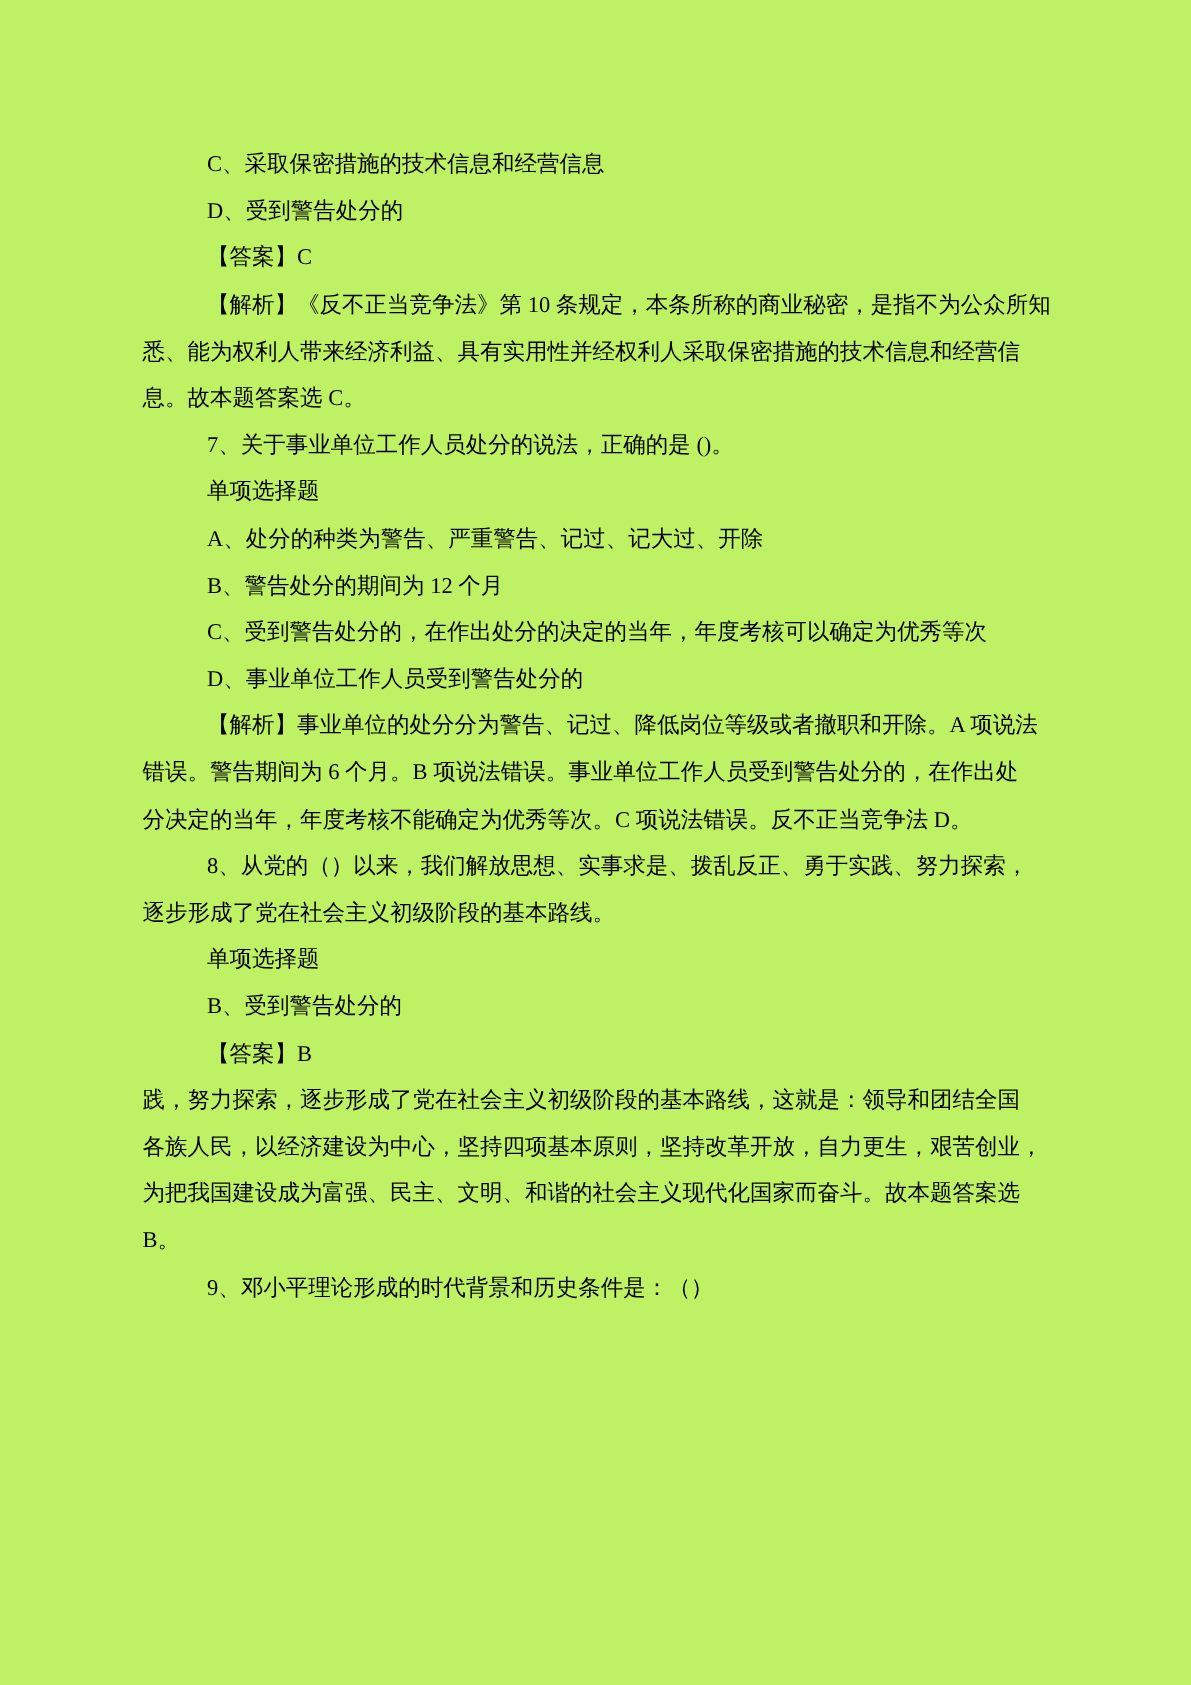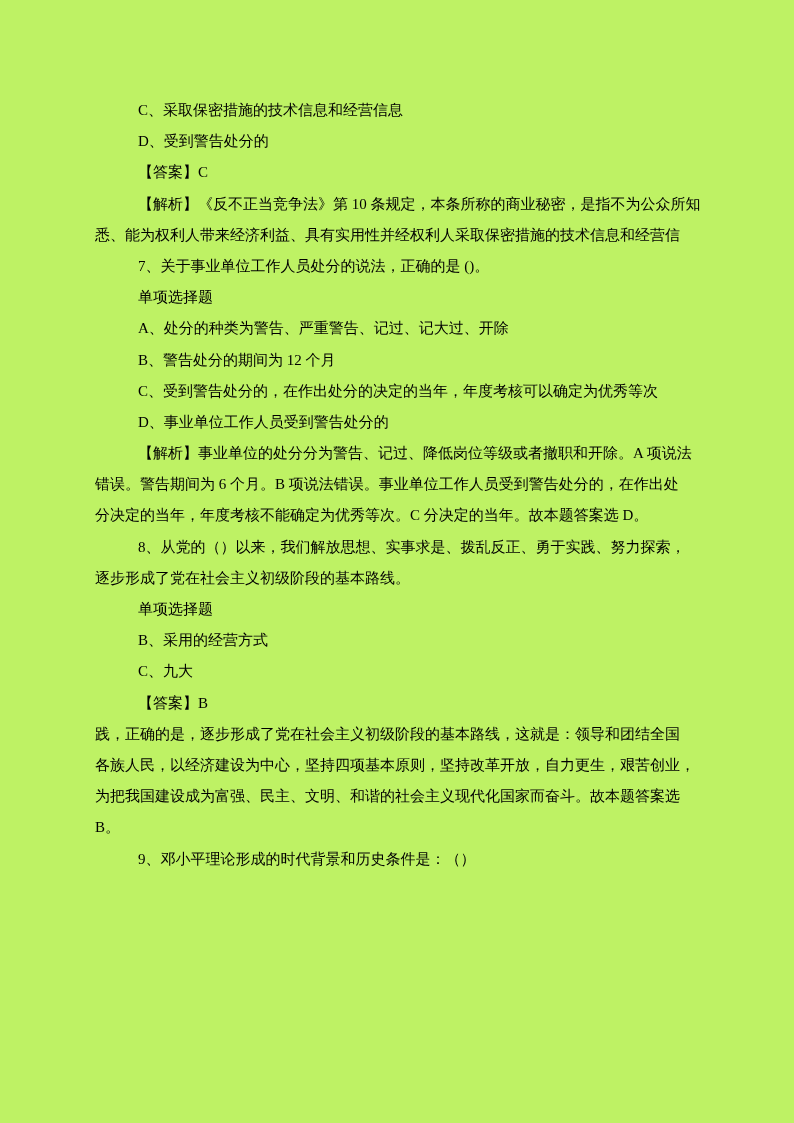--- a/index.html
+++ b/index.html
@@ -40,38 +40,38 @@
 <body>
 
 <div class="page">
   <div class="doc">
 
     <div class="ln indent">C、采取保密措施的技术信息和经营信息</div>
     <div class="ln indent">D、受到警告处分的</div>
     <div class="ln indent">【答案】C</div>
     <div class="ln indent">【解析】《反不正当竞争法》第 10 条规定，本条所称的商业秘密，是指不为公众所知</div>
     <div class="ln flush">悉、能为权利人带来经济利益、具有实用性并经权利人采取保密措施的技术信息和经营信</div>
+    <div class="ln flush">息。故本题答案选 C。</div>
 
     <div class="ln indent">7、关于事业单位工作人员处分的说法，正确的是 ()。</div>
     <div class="ln indent">单项选择题</div>
     <div class="ln indent">A、处分的种类为警告、严重警告、记过、记大过、开除</div>
     <div class="ln indent">B、警告处分的期间为 12 个月</div>
     <div class="ln indent">C、受到警告处分的，在作出处分的决定的当年，年度考核可以确定为优秀等次</div>
     <div class="ln indent">D、事业单位工作人员受到警告处分的</div>
     <div class="ln indent">【解析】事业单位的处分分为警告、记过、降低岗位等级或者撤职和开除。A 项说法</div>
     <div class="ln flush">错误。警告期间为 6 个月。B 项说法错误。事业单位工作人员受到警告处分的，在作出处</div>
-    <div class="ln flush">分决定的当年，年度考核不能确定为优秀等次。C 分决定的当年。故本题答案选 D。</div>
+    <div class="ln flush">分决定的当年，年度考核不能确定为优秀等次。C 项说法错误。反不正当竞争法 D。</div>
 
     <div class="ln indent">8、从党的（）以来，我们解放思想、实事求是、拨乱反正、勇于实践、努力探索，</div>
     <div class="ln flush">逐步形成了党在社会主义初级阶段的基本路线。</div>
     <div class="ln indent">单项选择题</div>
-    <div class="ln indent">B、采用的经营方式</div>
-    <div class="ln indent">C、九大</div>
+    <div class="ln indent">B、受到警告处分的</div>
     <div class="ln indent">【答案】B</div>
-    <div class="ln flush">践，正确的是，逐步形成了党在社会主义初级阶段的基本路线，这就是：领导和团结全国</div>
+    <div class="ln flush">践，努力探索，逐步形成了党在社会主义初级阶段的基本路线，这就是：领导和团结全国</div>
     <div class="ln flush">各族人民，以经济建设为中心，坚持四项基本原则，坚持改革开放，自力更生，艰苦创业，</div>
     <div class="ln flush">为把我国建设成为富强、民主、文明、和谐的社会主义现代化国家而奋斗。故本题答案选</div>
     <div class="ln flush">B。</div>
 
     <div class="ln indent">9、邓小平理论形成的时代背景和历史条件是：（）</div>
 
   </div>
 </div>
 
 </body></html>

